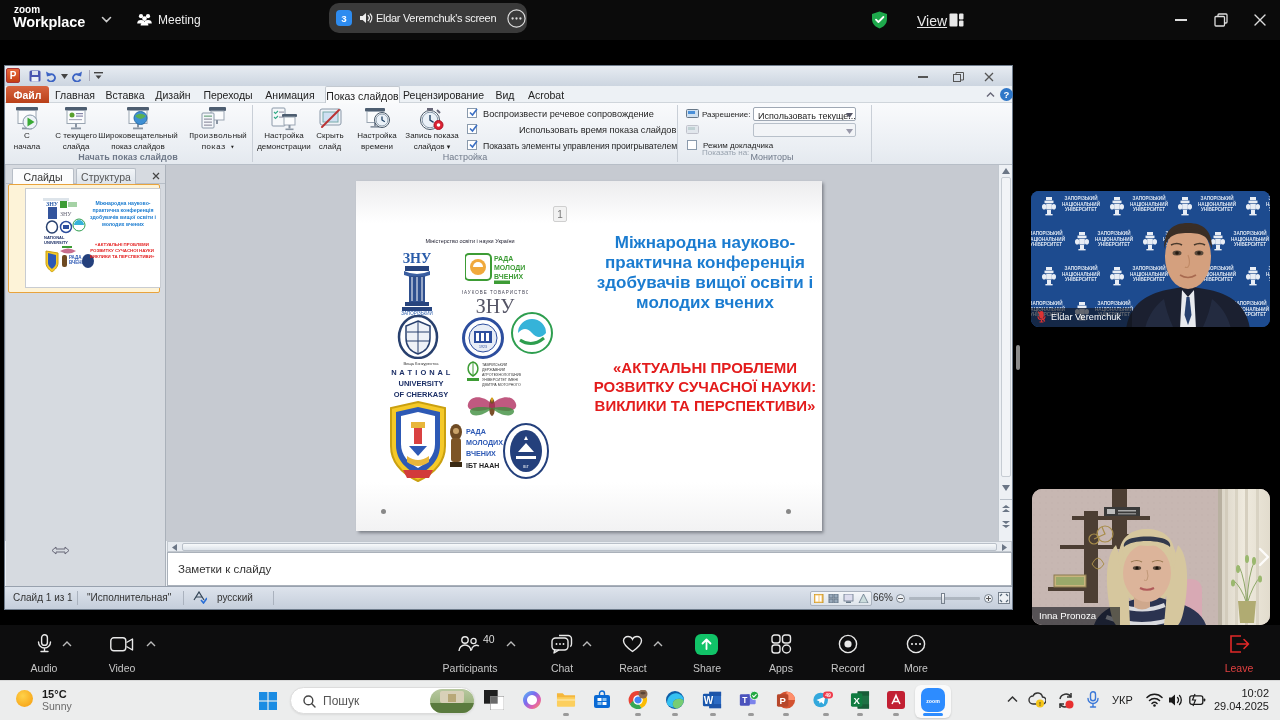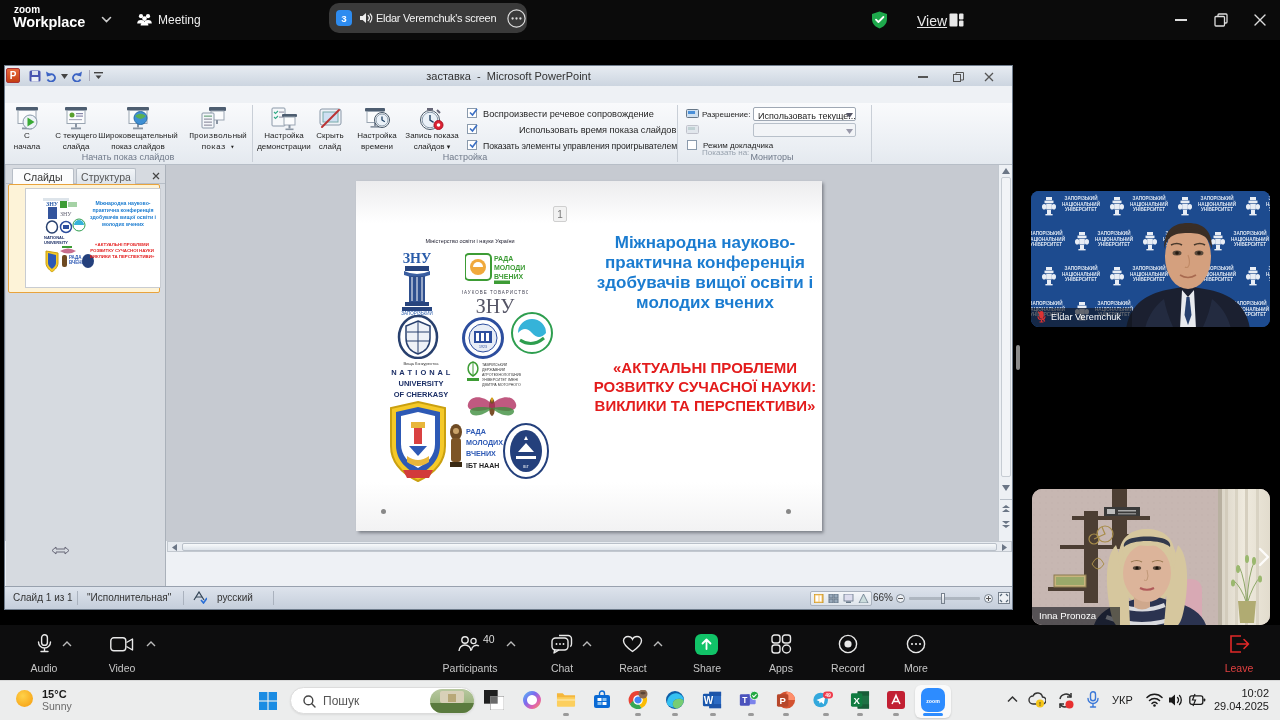--- a/index.html
+++ b/index.html
@@ -125,29 +125,44 @@
         </svg>
       <svg class="abs" style="left:65px;top:5px" width="12" height="11" viewBox="0 0 12 11">
           <path d="M9.5 4 a4 3.6 0 1 0 1 4.5" stroke="#3b63c4" stroke-width="1.8" fill="none"></path>
           <path d="M12 0.5 l-1 5 -5-1.5 z" fill="#3b63c4"></path>
         </svg>
       <div class="abs" style="left:84px;top:4px;width:1px;height:11px;background:#aab;"></div>
       <svg class="abs" style="left:89px;top:6px" width="9" height="8" viewBox="0 0 9 8">
           <rect x="0" y="0" width="9" height="1.4" fill="#444"></rect>
           <path d="M1.5 3.5 h6 L4.5 7 z" fill="#444"></path>
         </svg>
-      <div class="tt">заставка&nbsp; -&nbsp; Microsoft PowerPoint</div>
       <div class="abs" style="left:913px;top:10px;width:10px;height:2px;background:#555"></div>
       <svg class="abs" style="left:948px;top:6px" width="11" height="10" viewBox="0 0 11 10">
           <rect x="0.5" y="2.5" width="7" height="7" stroke="#555" stroke-width="1" fill="none"></rect>
           <path d="M3 2.5 V0.5 h7.5 V8 h-2.5" stroke="#555" stroke-width="1" fill="none"></path>
         </svg>
       <svg class="abs" style="left:979px;top:6px" width="10" height="10" viewBox="0 0 10 10">
           <path d="M1 1 L9 9 M9 1 L1 9" stroke="#555" stroke-width="1.3"></path>
         </svg>
+    </div>
+    <div id="ptabs">
+      <div class="ptab" id="tfile">Файл</div>
+      <div class="ptab" style="left:44px;width:52px;">Главная</div>
+      <div class="ptab" style="left:96px;width:48px;">Вставка</div>
+      <div class="ptab" style="left:144px;width:48px;">Дизайн</div>
+      <div class="ptab" style="left:192px;width:62px;">Переходы</div>
+      <div class="ptab" style="left:254px;width:62px;">Анимация</div>
+      <div class="ptab sel" style="left:320px;width:75px;font-size:10.5px;">Показ слайдов</div>
+      <div class="ptab" style="left:398px;width:81px;font-size:10.5px;">Рецензирование</div>
+      <div class="ptab" style="left:482px;width:36px;">Вид</div>
+      <div class="ptab" style="left:518px;width:46px;">Acrobat</div>
+      <svg class="abs" style="left:981px;top:5px" width="9" height="7" viewBox="0 0 9 7">
+          <path d="M1 5.5 L4.5 2 L8 5.5" stroke="#667" stroke-width="1.4" fill="none"></path>
+        </svg>
+      <div class="abs" style="left:995px;top:2px;width:13px;height:13px;border-radius:7px;background:#2f77c8;color:#fff;font-size:9.5px;font-weight:bold;text-align:center;line-height:13px;">?</div>
     </div>
     <div id="pribbon">
       <svg class="abs" style="left:8px;top:3px" width="28" height="26" viewBox="0 0 28 26">
         <rect x="3" y="1" width="22" height="3.5" rx="1" fill="#4d5d70"></rect>
           <rect x="5" y="4.5" width="18" height="13" fill="#fbfcfd" stroke="#9aa5b2"></rect>
         <rect x="13" y="17.5" width="2" height="4" fill="#8a95a3"></rect>
           <rect x="9" y="21.5" width="10" height="1.8" fill="#8a95a3"></rect>
         <circle cx="17" cy="16" r="7" fill="#eef3f8" stroke="#8899aa"></circle>
           <path d="M14.5 11.5 L21.5 16 L14.5 20.5 z" fill="#39a935"></path>
       </svg>
@@ -177,21 +192,21 @@
         <rect x="8" y="1" width="17" height="4" rx="1" fill="#4d5d70"></rect>
           <rect x="10" y="5" width="13" height="9" fill="#fbfcfd" stroke="#9aa5b2"></rect>
         <rect x="15" y="14" width="2" height="4" fill="#8a95a3"></rect>
         <rect x="1" y="7" width="12" height="15" rx="1" fill="#f4f7fa" stroke="#8a98a8"></rect>
         <rect x="3" y="9.5" width="8" height="1.3" fill="#7a8"></rect>
           <rect x="3" y="12.5" width="8" height="1.3" fill="#99a"></rect>
           <rect x="3" y="15.5" width="8" height="1.3" fill="#99a"></rect>
           <rect x="3" y="18.5" width="8" height="1.3" fill="#99a"></rect>
       </svg>
       <div class="rbtxt" style="left:179px;top:28px;width:68px;font-family:Liberation Mono, monospace;">Произвольный<br>показ <span style="font-size:7px;">▾</span></div>
-      <div class="glabel" style="left:10px;width:226px;">Начать показ слайдов</div>
+      <div class="glabel" style="left:10px;width:226px;font-weight:bold;">Начать показ слайдов</div>
       <div class="gsep" style="left:247px;"></div>
 
       <svg class="abs" style="left:266px;top:3px" width="27" height="26" viewBox="0 0 27 26">
         <rect x="1" y="2" width="13" height="18" rx="1" fill="#f6f8fa" stroke="#8a98a8"></rect>
         <path d="M3 6 l1.5 1.5 L7 5" stroke="#3a8" stroke-width="1.1" fill="none"></path>
           <rect x="8" y="5.5" width="5" height="1.2" fill="#99a"></rect>
         <path d="M3 11 l1.5 1.5 L7 10" stroke="#3a8" stroke-width="1.1" fill="none"></path>
           <rect x="8" y="10.5" width="5" height="1.2" fill="#99a"></rect>
         <rect x="11" y="8" width="15" height="3" rx="1" fill="#4d5d70"></rect>
           <rect x="13" y="11" width="11" height="8" fill="#fbfcfd" stroke="#9aa5b2"></rect>
@@ -458,20 +473,23 @@
     </div>
     <div id="hscroll">
       <svg class="abs" style="left:4px;top:2px" width="5" height="7" viewBox="0 0 5 7">
           <path d="M5 0 L0 3.5 L5 7 z" fill="#6b7686"></path>
         </svg>
       <svg class="abs" style="right:4px;top:2px" width="5" height="7" viewBox="0 0 5 7">
           <path d="M0 0 L5 3.5 L0 7 z" fill="#6b7686"></path>
         </svg>
       <div class="abs" style="left:14px;right:14px;top:1px;height:8px;background:linear-gradient(#f8fafb,#dde3ea);border:1px solid #b9c0c9;border-radius:2px;"></div>
     </div>
+    <div id="notes">
+        <div class="nt">Заметки к слайду</div>
+      </div>
     <div id="pstatus">
       <div class="abs" style="left:8px;top:5px;">Слайд 1 из 1</div>
       <div class="abs" style="left:72px;top:4px;width:1px;height:14px;background:#aab2be;"></div>
       <div class="abs" style="left:82px;top:5px;">"Исполнительная"</div>
       <div class="abs" style="left:178px;top:4px;width:1px;height:14px;background:#aab2be;"></div>
       <svg class="abs" style="left:188px;top:4px" width="14" height="13" viewBox="0 0 14 13">
           <path d="M1 9 L6 1 L11 9" stroke="#345" stroke-width="1.2" fill="none"></path>
           <path d="M3 6 h6" stroke="#345" stroke-width="1"></path>
           <path d="M8 9 l2.5 3 L14 7" stroke="#2a6fd6" stroke-width="1.6" fill="none"></path>
         </svg>

